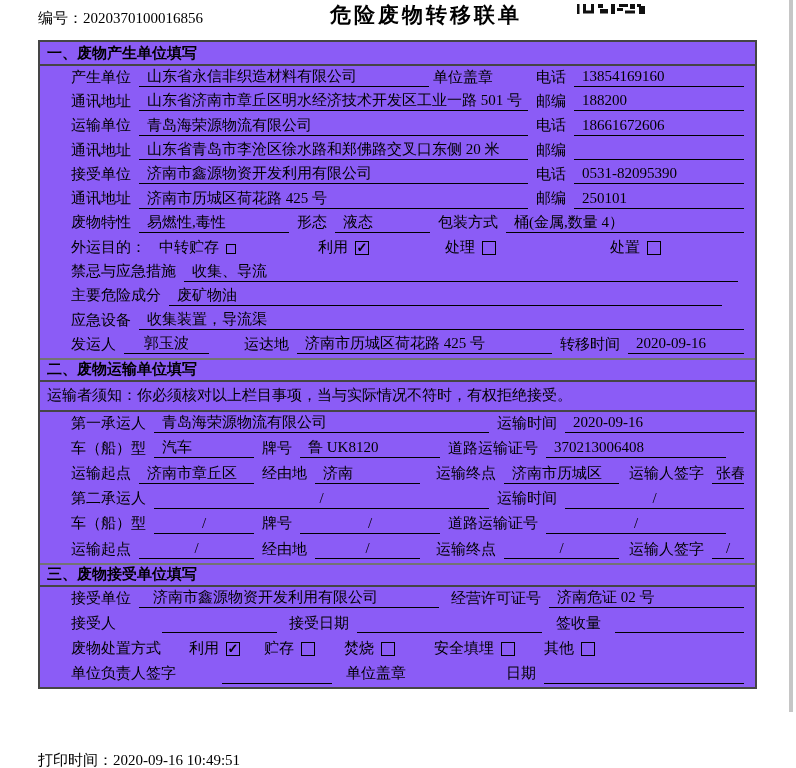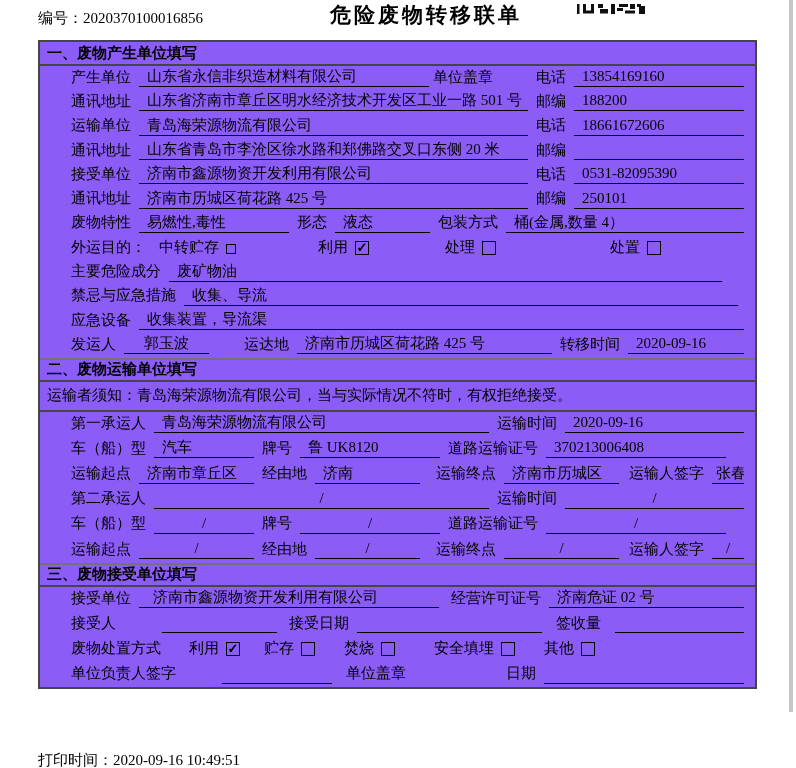--- a/index.html
+++ b/index.html
@@ -130,45 +130,45 @@
       <span>处理</span>
       <span class="cb"></span>
     </span>
     <span class="opt" style="margin-left:114px">
       <span>处置</span>
       <span class="cb"></span>
     </span>
   </div>
 
   <div class="row">
+    <span class="lbl">禁忌与应急措施</span>
+    <span class="ul grow" style="margin-right:6px">收集、导流</span>
+  </div>
+
+  <div class="row">
     <span class="lbl">主要危险成分</span>
     <span class="ul grow" style="margin-right:22px">废矿物油</span>
-  </div>
-
-  <div class="row">
-    <span class="lbl">禁忌与应急措施</span>
-    <span class="ul grow" style="margin-right:6px">收集、导流</span>
   </div>
 
   <div class="row">
     <span class="lbl">应急设备</span>
     <span class="ul grow">收集装置，导流渠</span>
   </div>
 
   <div class="row">
     <span class="lbl">发运人</span>
     <span class="ul ctr" style="width:85px">郭玉波</span>
     <span class="lbl" style="margin-left:35px">运达地</span>
     <span class="ul" style="width:255px">济南市历城区荷花路 425 号</span>
     <span class="lbl" style="margin-left:8px">转移时间</span>
     <span class="ul grow">2020-09-16</span>
   </div>
 
   <div class="sec-h bt">二、废物运输单位填写</div>
-  <div class="notice">运输者须知：青岛海荣源物流有限公司，当与实际情况不符时，有权拒绝接受。</div>
+  <div class="notice">运输者须知：你必须核对以上栏目事项，当与实际情况不符时，有权拒绝接受。</div>
 
   <div class="row h25">
     <span class="lbl">第一承运人</span>
     <span class="ul" style="width:335px">青岛海荣源物流有限公司</span>
     <span class="lbl" style="margin-left:8px">运输时间</span>
     <span class="ul grow">2020-09-16</span>
   </div>
 
   <div class="row h25">
     <span class="lbl">车（船）型</span>

